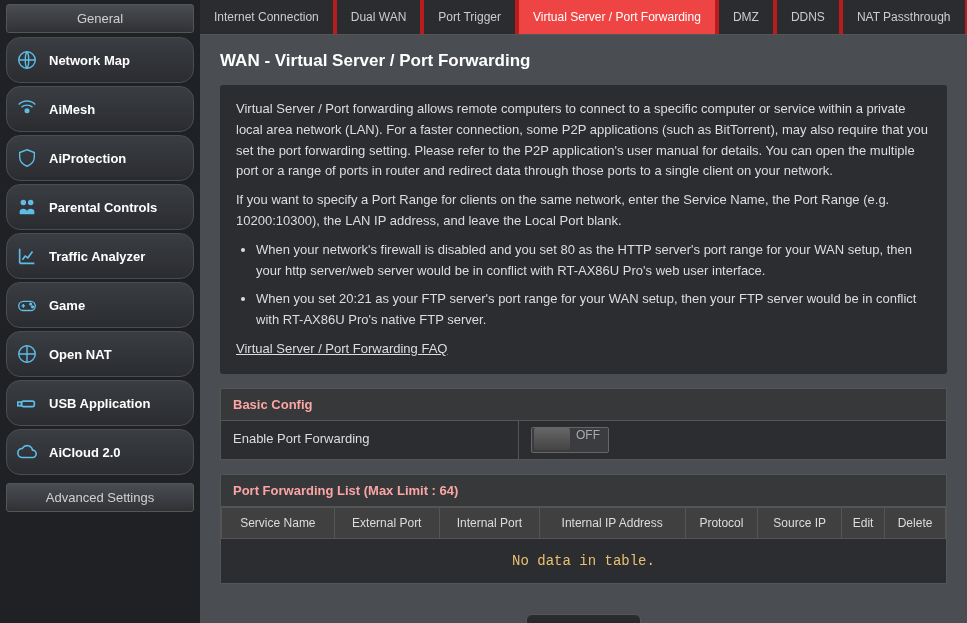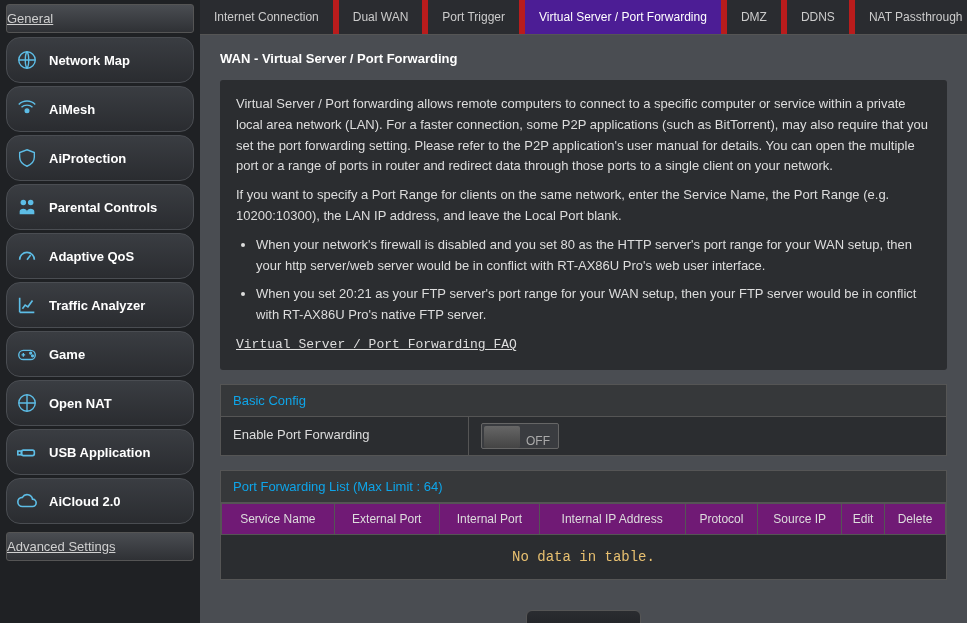--- a/index.html
+++ b/index.html
@@ -14,27 +14,26 @@
     }
     .sidebar {
       width: 200px;
       background: #1f2124;
       padding: 4px 6px;
       overflow-y: auto;
     }
     .sidebar-section-header {
       background: linear-gradient(#4a4d52, #2f3135);
       color: #d0d0d0;
-      text-align: left;
+      text-align: center;
       padding: 6px 0;
       border: 1px solid #555;
       border-radius: 3px;
       margin-bottom: 4px;
       font-size: 13px;
-      text-decoration: underline;
     }
     .sidebar-item {
       display: flex;
       align-items: center;
       background: linear-gradient(#3a3d42, #2a2c30);
       border: 1px solid #4a4d52;
       border-radius: 14px;
       padding: 10px 8px;
       margin-bottom: 3px;
       cursor: pointer;
@@ -63,87 +62,87 @@
     .tabs {
       display: flex;
       background: #2a2c30;
       border-bottom: 1px solid #555;
     }
     .tab {
       padding: 10px 14px;
       color: #ccc;
       font-size: 12px;
       cursor: pointer;
-      border-right: 6px solid #b91c1c;
+      border-right: 4px solid #b91c1c;
       white-space: nowrap;
     }
     .tab.active {
-      background: #4c1d95;
+      background: #ef4444;
       color: #fff;
     }
     .content {
       padding: 16px 20px;
     }
     .page-title {
-      font-size: 13px;
+      font-size: 17px;
       font-weight: bold;
       color: #fff;
       margin-bottom: 14px;
     }
     .intro-block {
       background: #2b2d30;
       padding: 14px 16px;
       border-radius: 3px;
       margin-bottom: 14px;
       font-size: 13px;
       color: #ddd;
       line-height: 1.6;
     }
     .intro-block p { margin-bottom: 8px; }
     .intro-block ul { padding-left: 20px; margin-top: 6px; }
     .intro-block li { margin-bottom: 8px; }
     .faq-link {
-      font-family: Liberation Mono, monospace;
+      font-family: Liberation Sans, sans-serif;
       text-decoration: underline;
       color: #ddd;
       cursor: pointer;
     }
     .config-section {
       margin-bottom: 14px;
     }
     .section-header {
       background: #36383a;
       padding: 8px 12px;
       font-size: 13px;
-      font-weight: normal;
-      color: #0ea5e9;
+      font-weight: bold;
+      color: #fca5a5;
       border: 1px solid #555;
     }
     .config-row {
       display: flex;
       background: #2b2d30;
       border: 1px solid #555;
       border-top: none;
     }
     .config-label {
-      width: 248px;
+      width: 298px;
       padding: 10px 12px;
       font-size: 13px;
       color: #ddd;
       border-right: 1px solid #555;
     }
     .config-value {
       flex: 1;
       padding: 6px 12px;
       display: flex;
       align-items: center;
     }
     .toggle {
       display: inline-flex;
-      align-items: flex-end;
+      align-items: flex-start;
       width: 78px;
       height: 26px;
       border: 1px solid #666;
       border-radius: 2px;
       background: #3a3c40;
       cursor: pointer;
       position: relative;
     }
     .toggle-knob {
       width: 36px;
@@ -161,21 +160,21 @@
       border: 1px solid #555;
       border-top: none;
     }
     table {
       width: 100%;
       border-collapse: collapse;
       background: #2b2d30;
       font-size: 12px;
     }
     th {
-      background: #701a75;
+      background: #404040;
       color: #ddd;
       padding: 8px 6px;
       border: 1px solid #555;
       font-weight: normal;
       text-align: center;
     }
     .no-data {
       text-align: center;
       padding: 14px;
       color: #e8c070;
@@ -239,29 +238,20 @@
     <span class="sidebar-icon">
         <svg viewBox="0 0 24 24" width="22" height="22" fill="currentColor">
           <circle cx="8" cy="7" r="3"></circle>
           <circle cx="16" cy="7" r="3"></circle>
           <path d="M4 20v-3c0-2 2-3 4-3s4 1 4 3v3M12 20v-3c0-2 2-3 4-3s4 1 4 3v3"></path>
         </svg>
       </span>
     <span class="sidebar-label">Parental Controls</span>
   </div>
 
-  <div class="sidebar-item">
-    <span class="sidebar-icon">
-        <svg viewBox="0 0 24 24" width="22" height="22" fill="none" stroke="currentColor" stroke-width="1.8">
-          <path d="M4 16a8 8 0 0116 0"></path>
-          <path d="M12 16l4-5"></path>
-        </svg>
-      </span>
-    <span class="sidebar-label">Adaptive QoS</span>
-  </div>
 
   <div class="sidebar-item">
     <span class="sidebar-icon">
         <svg viewBox="0 0 24 24" width="22" height="22" fill="none" stroke="currentColor" stroke-width="1.8">
           <path d="M4 20V4M4 20h16M7 16l3-4 3 2 5-7"></path>
         </svg>
       </span>
     <span class="sidebar-label">Traffic Analyzer</span>
   </div>
 

